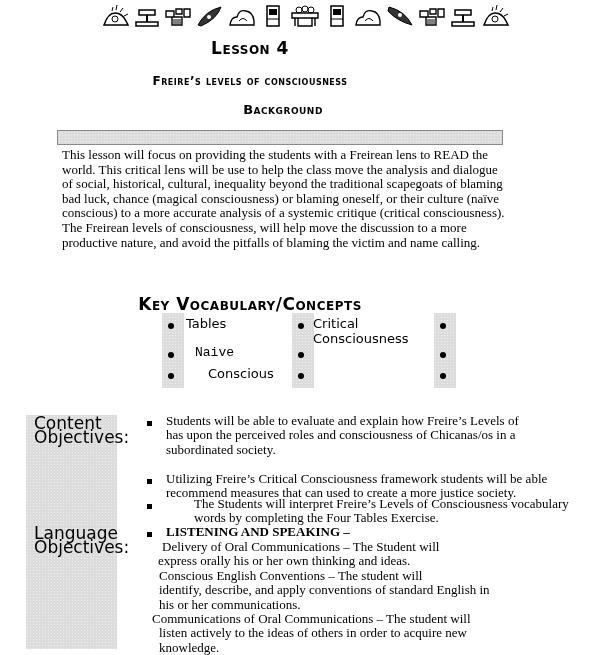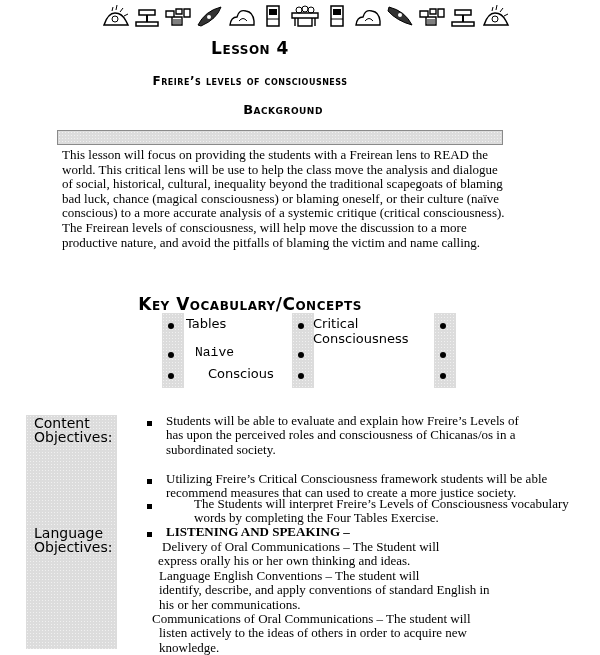--- a/index.html
+++ b/index.html
@@ -14,21 +14,21 @@
     .bg-bar { position: absolute; top: 130px; left: 57px; width: 446px; height: 15px; background: #dcdcdc; border: 1px solid #8a8a8a; box-sizing: border-box;
       background-image: radial-gradient(#f0f0f0 0.6px, transparent 0.7px); background-size: 3px 3px; }
     .bg-text { position: absolute; top: 148px; left: 62px; width: 500px; font-family: "Liberation Serif", serif; font-size: 13px; line-height: 14.6px; white-space: pre-line; }
     #vocab-title { top: 294px; font-size: 17px; }
     .vocab-col { position: absolute; top: 313px; height: 75px; width: 22px; background: #dcdcdc;
       background-image: radial-gradient(#f0f0f0 0.6px, transparent 0.7px); background-size: 3px 3px; }
     .vbullet { position: absolute; left: 6px; width: 6px; height: 6px; border-radius: 50%; background: #000; }
     .vterm { position: absolute; font-family: "DejaVu Sans", sans-serif; font-size: 13px; line-height: 15px; }
     .obj-label-box { position: absolute; left: 26px; width: 91px; background: #dcdcdc;
       background-image: radial-gradient(#f0f0f0 0.6px, transparent 0.7px); background-size: 3px 3px; }
-    .obj-label { position: absolute; left: 34px; font-family: "DejaVu Sans", sans-serif; font-size: 14px; line-height: 14px; white-space: pre-line; }
+    .obj-label { position: absolute; left: 34px; font-family: "DejaVu Sans", sans-serif; font-size: 17px; line-height: 14px; white-space: pre-line; }
     .obj-text { position: absolute; font-family: "Liberation Serif", serif; font-size: 13px; line-height: 14.4px; }
     .sq-bullet { position: absolute; width: 5px; height: 5px; background: #000; }
     b { font-weight: normal; }
   </style>
 </head>
 <body>
 
 <div class="glyph-band">
   <span class="glyph"><svg viewBox="0 0 30 26">
         <path d="M4 22 Q8 10 15 10 Q22 10 26 18 L28 22 Z" fill="none" stroke="#000" stroke-width="1.5"></path>
@@ -157,21 +157,21 @@
 
 <span class="sq-bullet" style="left:147px; top:532px;"></span>
 <div class="obj-text" style="left:166px; top:525px; font-weight:bold;">LISTENING AND SPEAKING –</div>
 
 <div class="obj-text" style="left:162px; top:540px;">
   <div><b>Delivery of Oral Communications</b><span> – The Student will</span></div>
   <div style="margin-left:-4px;">express orally his or her own thinking and ideas.</div>
 </div>
 
 <div class="obj-text" style="left:159px; top:569px;">
-  <div><b>Language English Conventions –</b><span> The student will</span></div>
+  <div><b>Conscious English Conventions –</b><span> The student will</span></div>
   <div>identify, describe, and apply conventions of standard English in</div>
   <div>his or her communications.</div>
 </div>
 
 <div class="obj-text" style="left:152px; top:612px;">
   <div><b>Communications of Oral Communications</b><span> – The student will</span></div>
   <div style="margin-left:7px;">listen actively to the ideas of others in order to acquire new</div>
   <div style="margin-left:7px;">knowledge.</div>
 </div>
 

